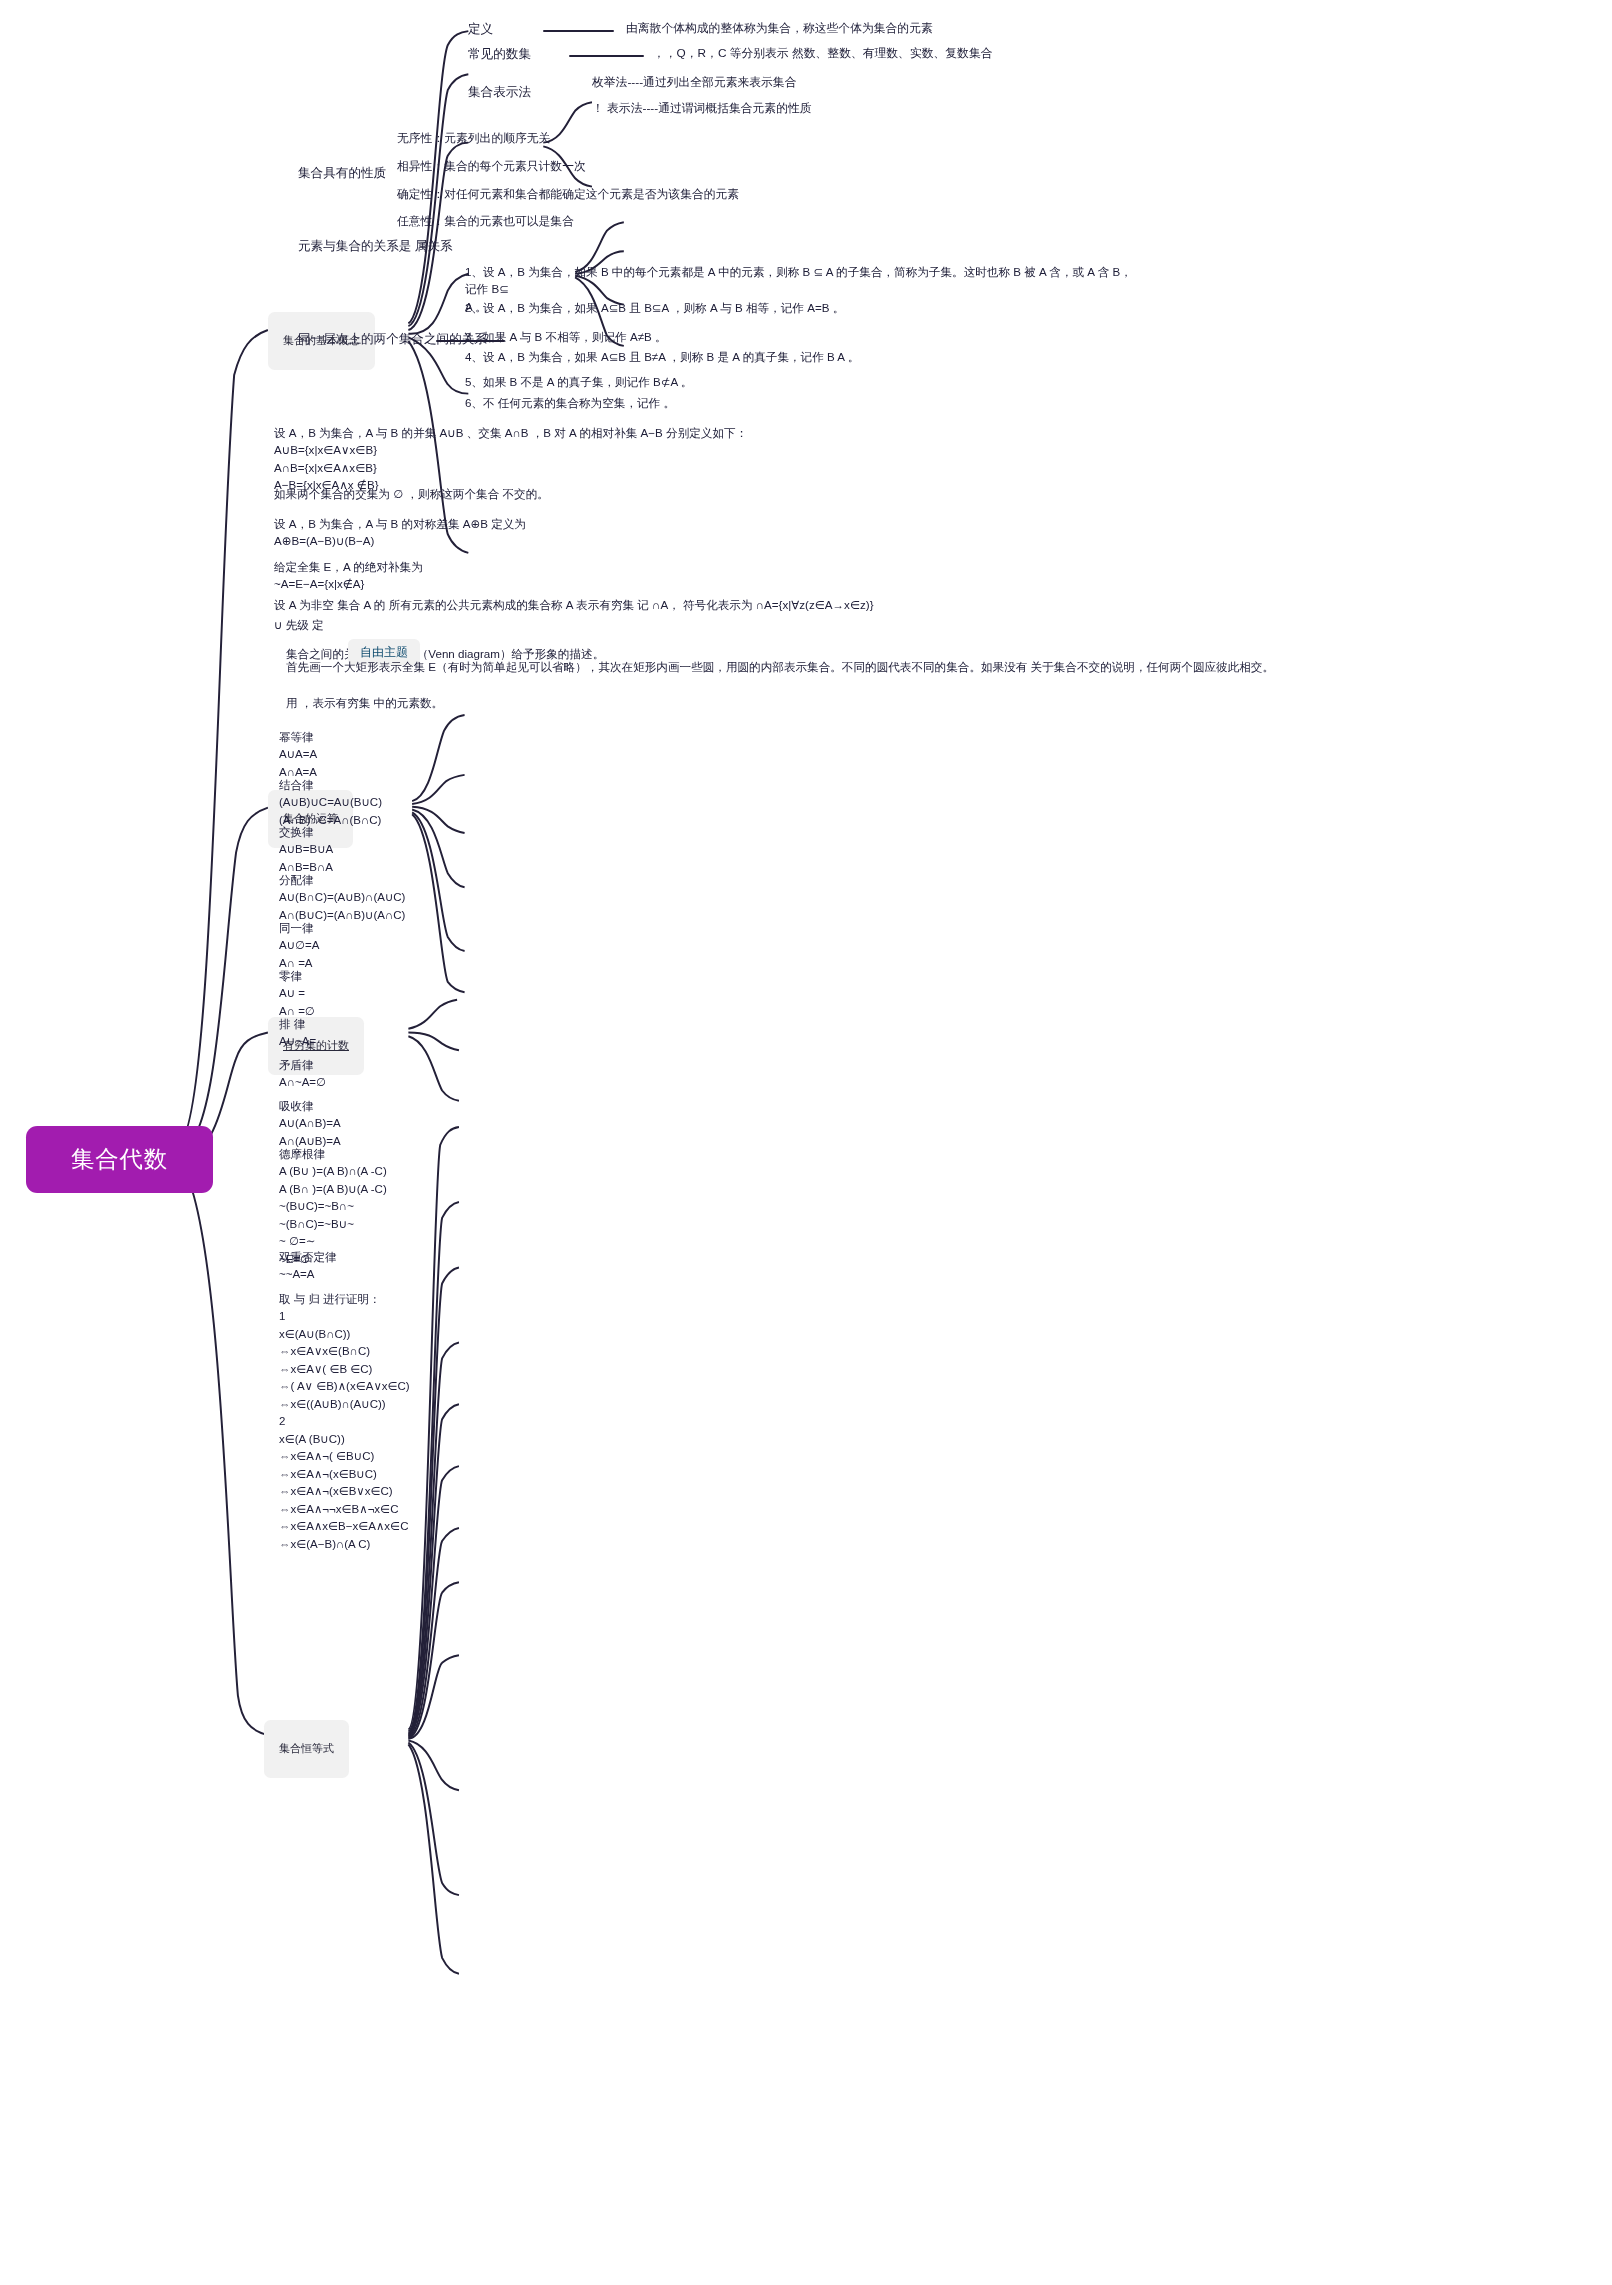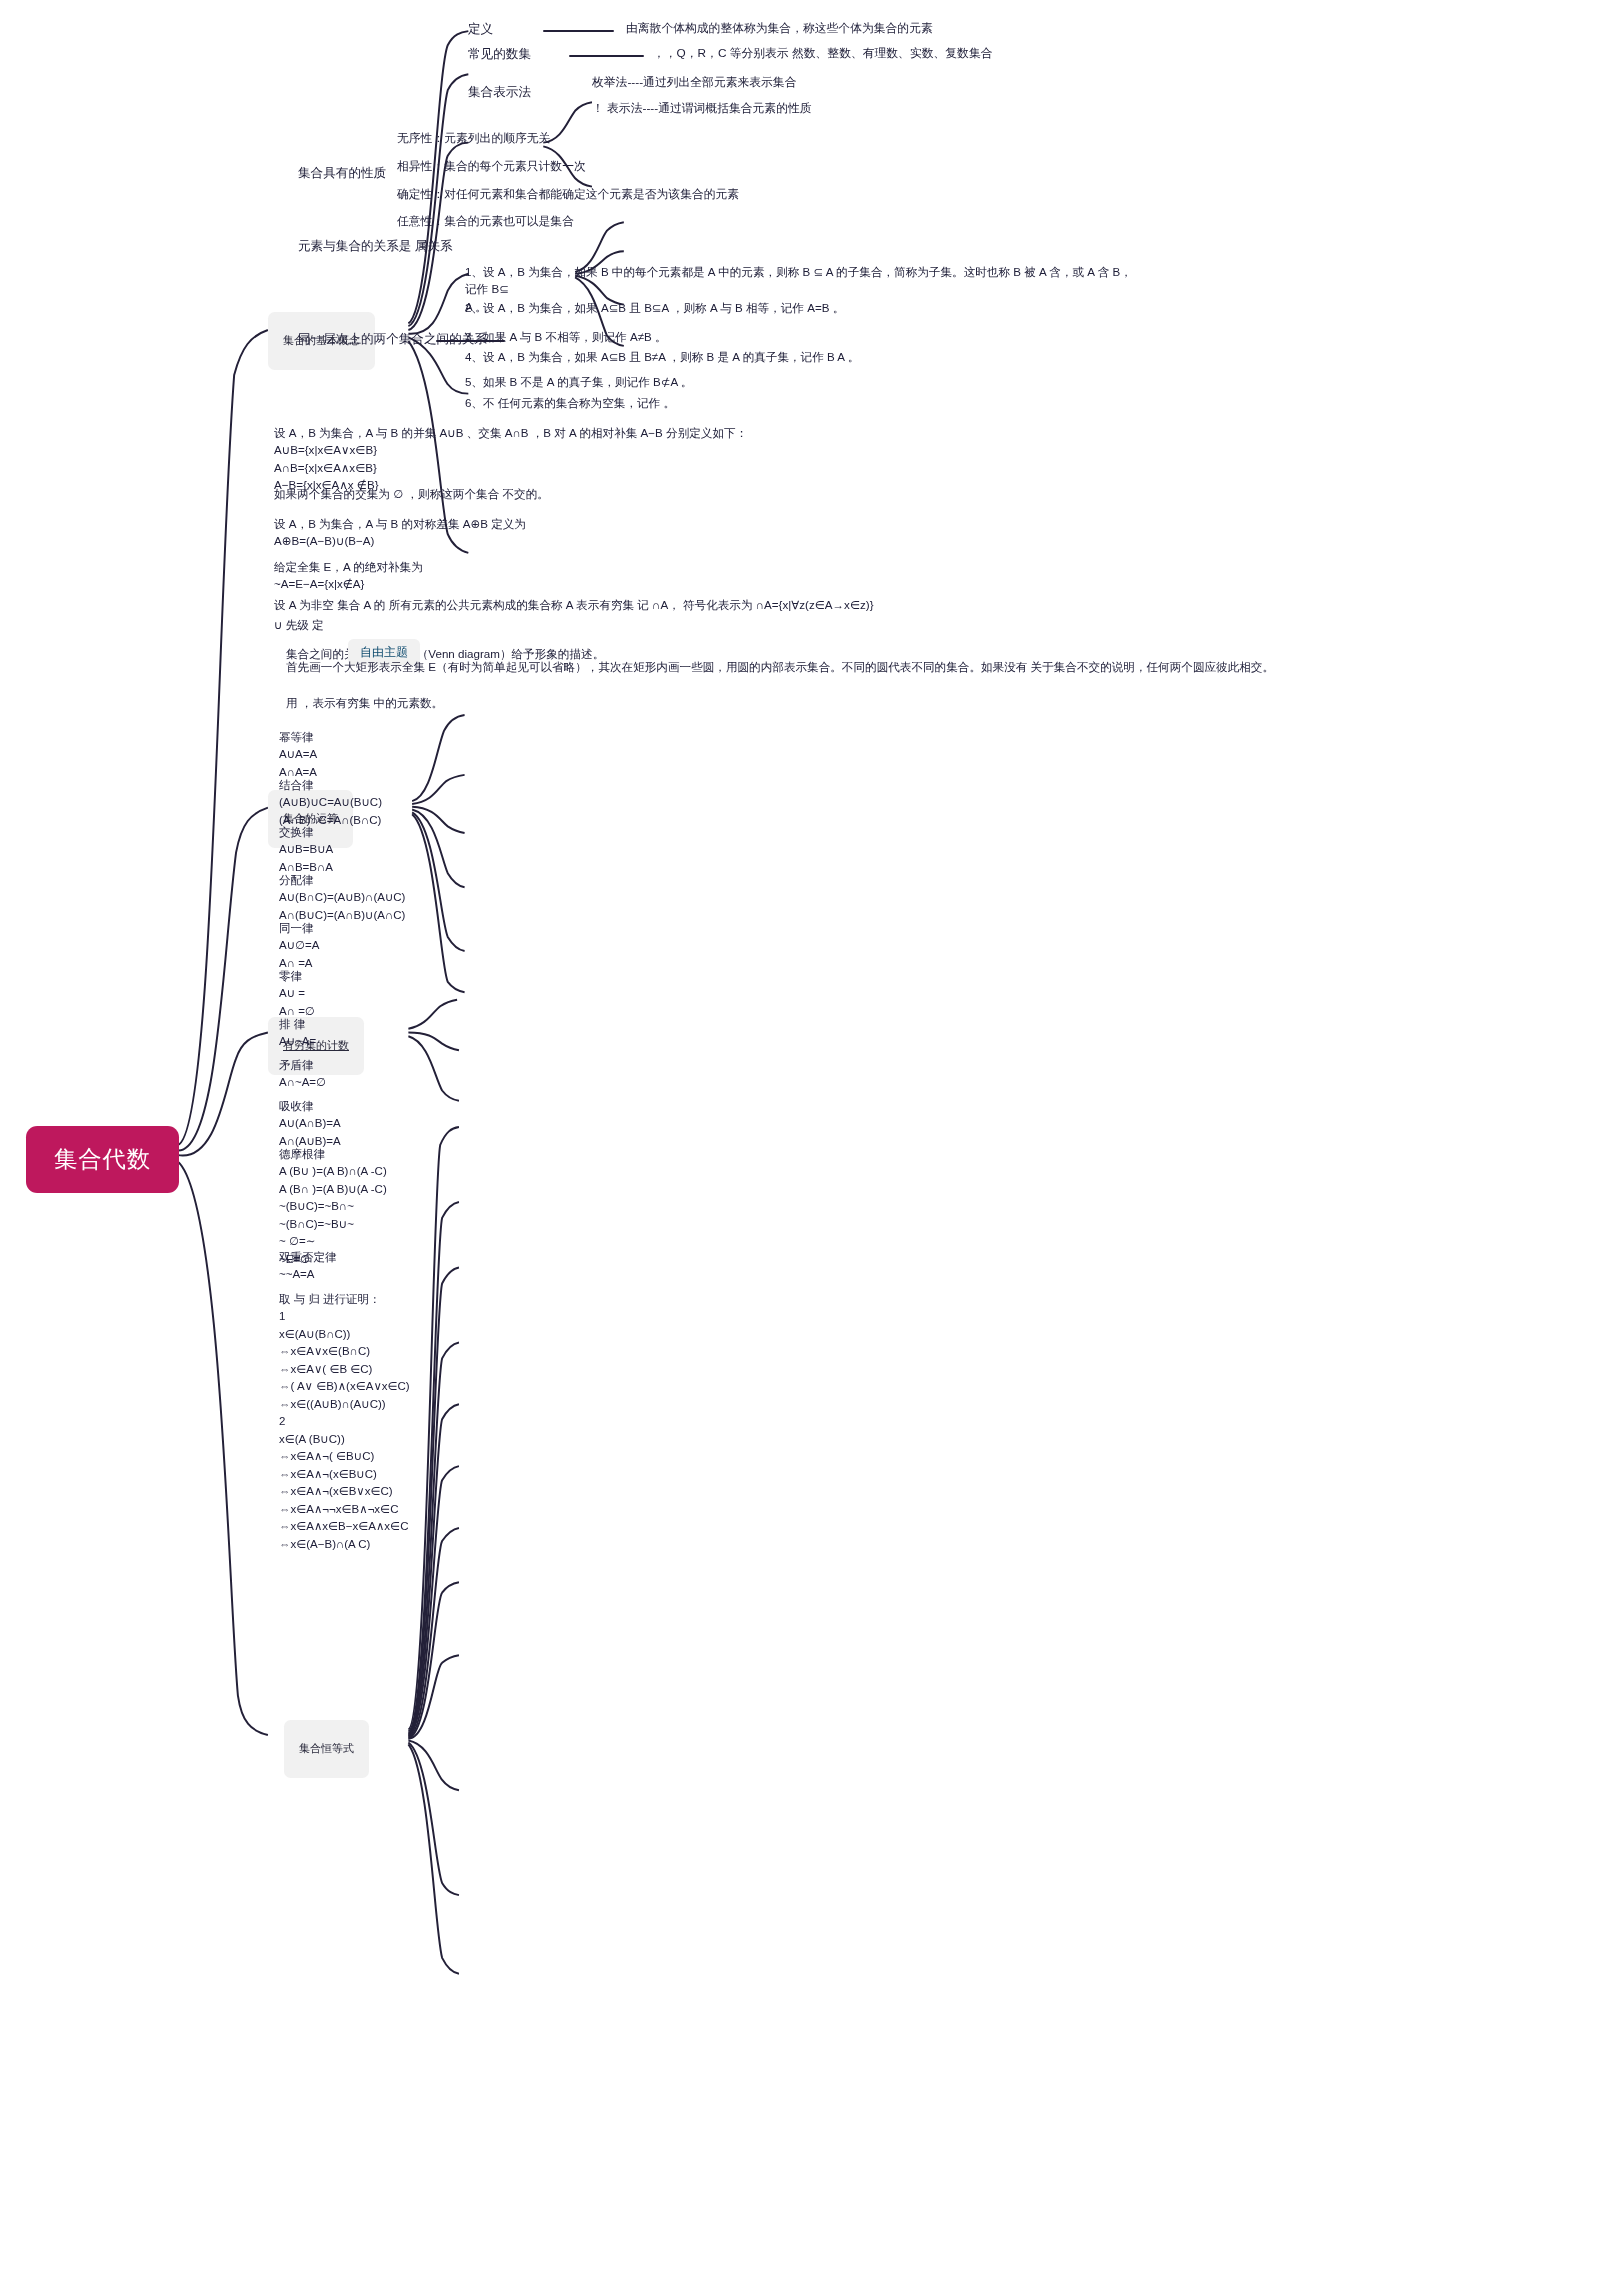--- a/index.html
+++ b/index.html
@@ -16,24 +16,24 @@
     overflow: hidden;
   }
   #canvas { position: absolute; inset: 0; }
   svg.links { position: absolute; left: 0; top: 0; width: 1612px; height: 2285px; pointer-events: none; }
   .node {
     position: absolute;
     white-space: pre;
     line-height: 1.42;
   }
   .root {
-    background: #be185d;
+    background: #a21caf;
     color: #ffffff;
     border-radius: 11.2px;
-    padding: 17px 28px;
+    padding: 17px 45px;
     font-size: 23.4px;
     letter-spacing: 0.9px;
     white-space: nowrap;
   }
   .lvl2 {
     background: #f1f1f1;
     color: #2a2a3c;
     border-radius: 6.6px;
     padding: 21px 15px;
     font-size: 11px;
@@ -134,21 +134,21 @@
       <path d="M436,1860 C 458,1876 464,1990 472,2010 C 478,2020 484,2022 490,2023"></path>
       <path d="M436,1862 C 458,1890 464,2060 472,2090 C 478,2102 484,2106 490,2107"></path>
     </g>
   </svg>
 
   <div class="node root" style="left:26px; top:1126px;">集合代数</div>
 
   <div class="node lvl2" style="left:268px; top:312px;">集合的基本概念</div>
   <div class="node lvl2" style="left:268px; top:790px;">集合的运算</div>
   <div class="node lvl2" style="left:268px; top:1017px;text-decoration:underline;">有穷集的计数</div>
-  <div class="node lvl2" style="left:284px; top:1720px;">集合恒等式</div>
+  <div class="node lvl2" style="left:264px; top:1720px;">集合恒等式</div>
 
   <div class="node lvl3" style="left:468px; top:20.6px;">定义</div>
   <div class="dash" style="left:543px; top:30px; width:71px;"></div>
   <div class="node lvl4" style="left:626px; top:19.7px;">由离散个体构成的整体称为集合，称这些个体为集合的元素</div>
 
   <div class="node lvl3" style="left:468px; top:46px;">常见的数集</div>
   <div class="dash" style="left:569px; top:55px; width:75px;"></div>
   <div class="node lvl4" style="left:653px; top:45px;">，，Q，R，C 等分别表示  然数、整数、有理数、实数、复数集合</div>
 
   <div class="node lvl3" style="left:468px; top:84px;">集合表示法</div>

